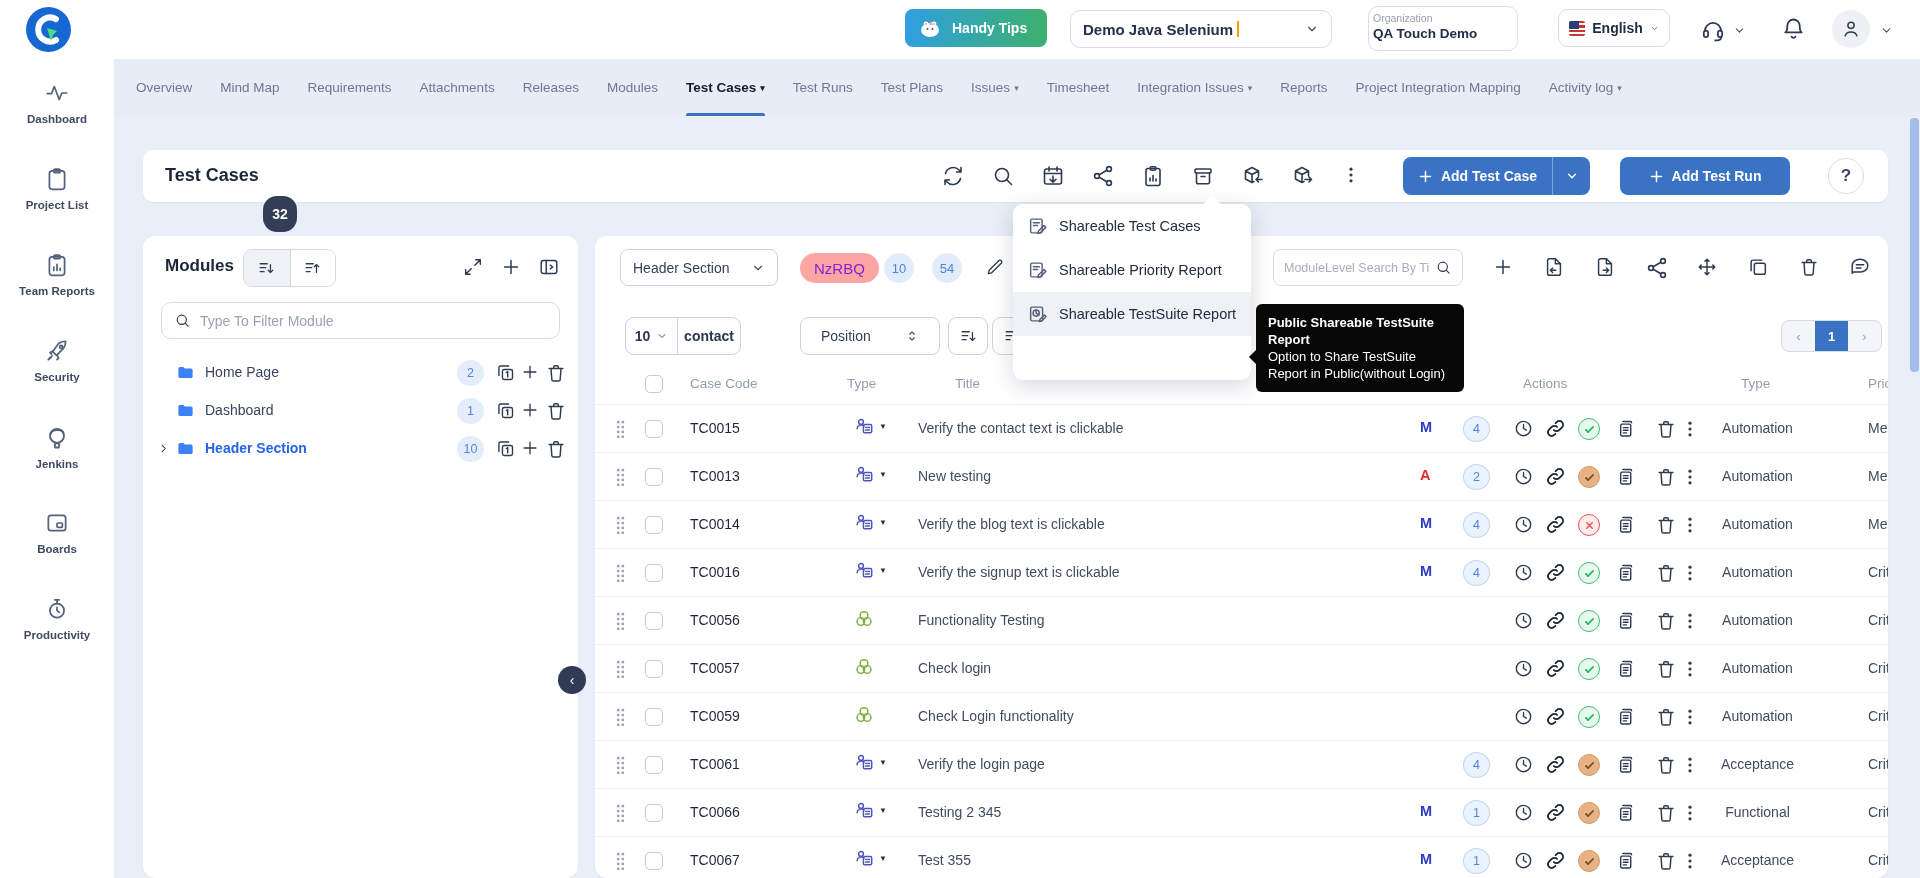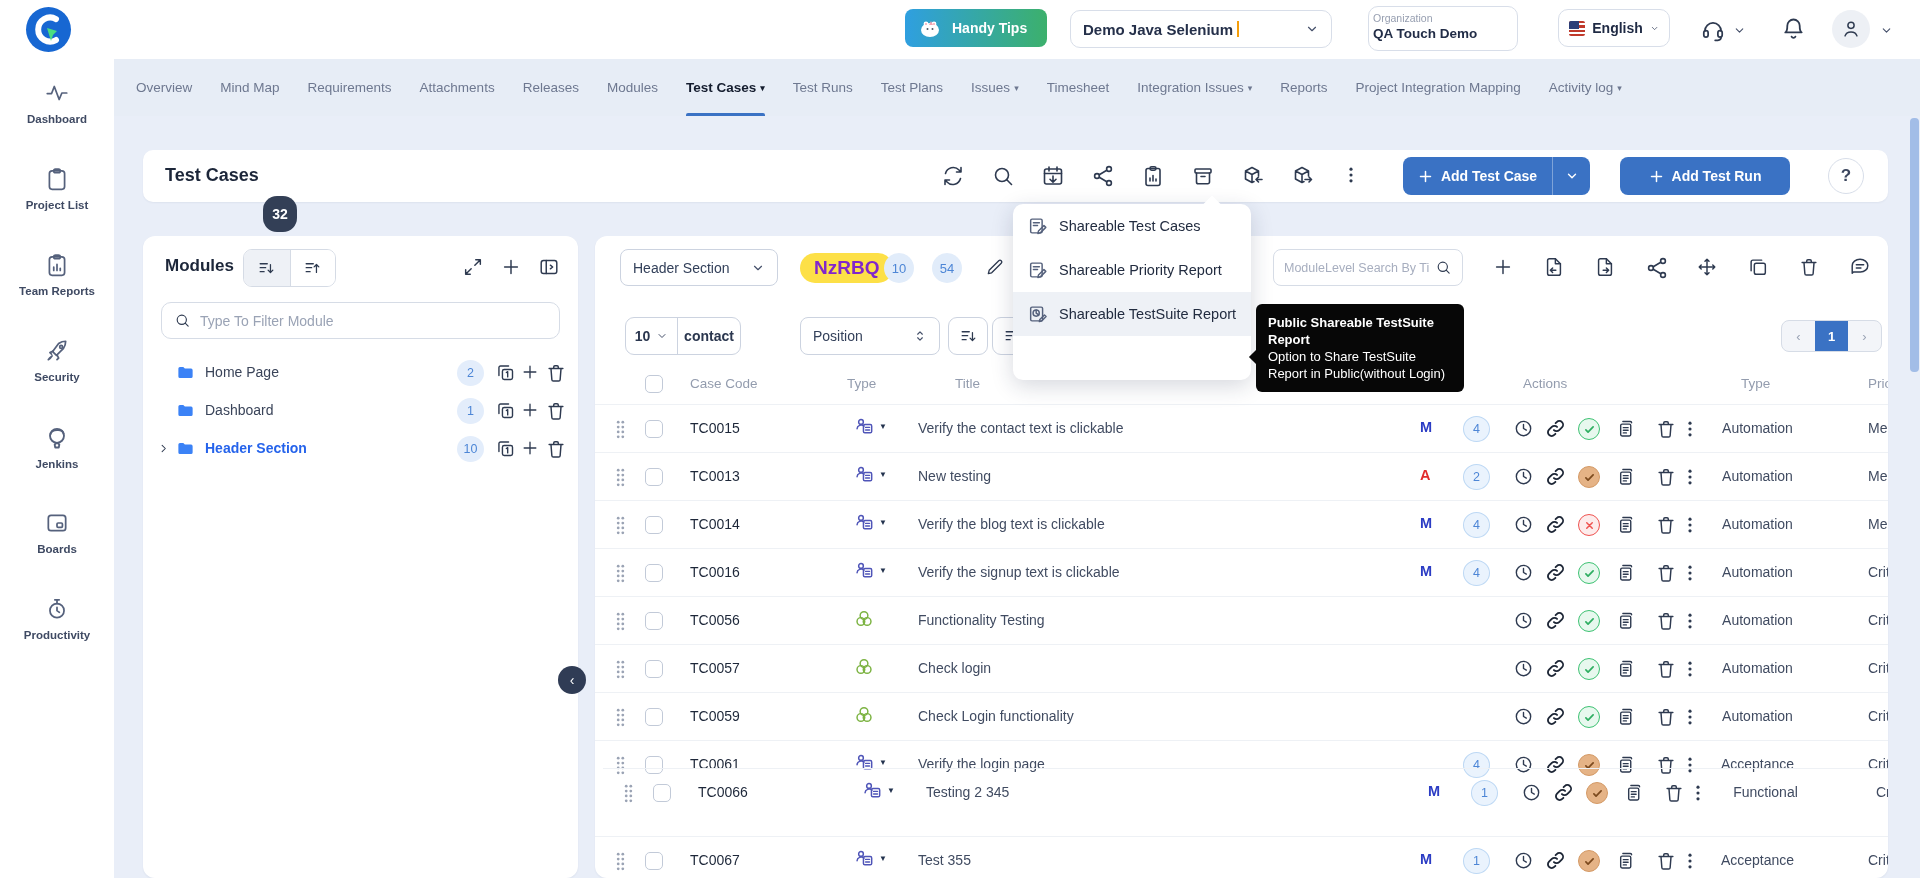--- a/index.html
+++ b/index.html
@@ -66,32 +66,32 @@
   .mrow.active .mname{color:#2563eb;font-weight:bold;}
   .mrow .mcount{position:absolute;left:314px;top:6px;width:27px;height:26px;border-radius:50%;background:#e3edfb;color:#4d86d6;font-size:12.5px;display:flex;align-items:center;justify-content:center;}
   .mrow .mi1{position:absolute;left:352px;top:8px;}
   .mrow .mi2{position:absolute;left:377px;top:8px;}
   .mrow .mi3{position:absolute;left:402px;top:8px;}
   
   #tblcard{left:595px;top:236px;width:1293px;height:642px;overflow:hidden;}
   .sel{border:1px solid #ccd3e0;border-radius:8px;background:#fff;display:flex;align-items:center;font-size:14px;color:#33405a;cursor:pointer;}
   #modsel{position:absolute;left:25px;top:13px;width:158px;height:37px;padding:0 12px;}
   #modsel .chev{margin-left:auto;}
-  #codepill{position:absolute;left:205px;top:17px;height:30px;border-radius:15px;background:#fde047;color:#8126cc;font-weight:bold;font-size:19px;display:flex;align-items:center;padding:0 14px;}
+  #codepill{position:absolute;left:205px;top:17px;height:30px;border-radius:15px;background:#fca5a5;color:#8126cc;font-weight:normal;font-size:15px;display:flex;align-items:center;padding:0 14px;}
   .numcirc{position:absolute;top:17px;width:30px;height:30px;border-radius:50%;background:#e1ecfa;color:#4d86d6;font-size:13px;display:flex;align-items:center;justify-content:center;}
   #pencil{position:absolute;left:390px;top:21px;cursor:pointer;}
   #tblsearch{position:absolute;left:678px;top:13px;width:190px;height:37px;border:1px solid #d6dce6;border-radius:8px;display:flex;align-items:center;padding:0 10px;gap:6px;background:#fff;}
   #tblsearch input{border:none;outline:none;flex:1;width:130px;font-size:12.5px;color:#33405a;font-family:inherit;background:transparent;}
   #tblsearch input::placeholder{color:#a7aebf;}
   #tbltools{position:absolute;left:897px;top:20px;display:flex;gap:29px;align-items:center;}
   #tbltools .hic{width:22px;height:22px;cursor:pointer;}
   #entriesbox{position:absolute;left:30px;top:81px;width:116px;height:38px;border:1px solid #ccd3e0;border-radius:9px;display:flex;align-items:center;}
   #entriesbox .eval{width:52px;height:100%;border-right:1px solid #ccd3e0;display:flex;align-items:center;justify-content:center;gap:6px;font-size:14px;font-weight:bold;color:#2b374f;cursor:pointer;}
   #entriesbox .elab{flex:1;text-align:center;font-size:14px;font-weight:bold;color:#2b374f;}
-  #possel{position:absolute;left:205px;top:81px;width:140px;height:38px;padding:0 12px;}
+  #possel{position:absolute;left:205px;top:81px;width:140px;height:38px;padding:0 20px;}
   #possel .updown{margin-left:auto;}
   .sortbtn{position:absolute;top:81px;width:40px;height:38px;border:1px solid #ccd3e0;border-radius:9px;background:#fff;display:flex;align-items:center;justify-content:center;cursor:pointer;}
   #pager{position:absolute;left:1186px;top:84px;height:32px;border:1px solid #d6dce6;border-radius:8px;display:flex;overflow:hidden;background:#f3f5f9;}
   #pager .pg{width:33px;display:flex;align-items:center;justify-content:center;font-size:13px;color:#9aa3b5;cursor:pointer;}
   #pager .pg.cur{background:#3a72c4;color:#fff;font-weight:bold;}
   
   #thead{position:absolute;left:0;top:130px;width:1293px;height:38px;font-size:13.5px;color:#939cae;}
   #thead span{position:absolute;top:10px;}
   #rows{position:absolute;left:0;top:168px;width:1293px;}
   .trow{position:absolute;left:0;width:1293px;height:48px;border-top:1px solid #eef1f5;font-size:14px;}
@@ -1163,21 +1163,21 @@
             <g fill="#2e3a50">
               <circle cx="12" cy="5" r="1.9"></circle>
               <circle cx="12" cy="12" r="1.9"></circle>
               <circle cx="12" cy="19" r="1.9"></circle>
             </g>
           </svg>
         </span>
         <span class="typetext">Acceptance</span>
         <span class="prio">Critical</span>
       </div>
-      <div class="trow" style="top: 364px; margin-left: 8px;">
+      <div class="trow" style="top: 384px;">
         <span class="drag">
           <svg width="11" height="21" viewBox="0 0 12 22">
             <g fill="#9aa3b4">
               <circle cx="3.5" cy="3" r="1.5"></circle>
               <circle cx="8.5" cy="3" r="1.5"></circle>
               <circle cx="3.5" cy="8.3" r="1.5"></circle>
               <circle cx="8.5" cy="8.3" r="1.5"></circle>
               <circle cx="3.5" cy="13.6" r="1.5"></circle>
               <circle cx="8.5" cy="13.6" r="1.5"></circle>
               <circle cx="3.5" cy="19" r="1.5"></circle>

